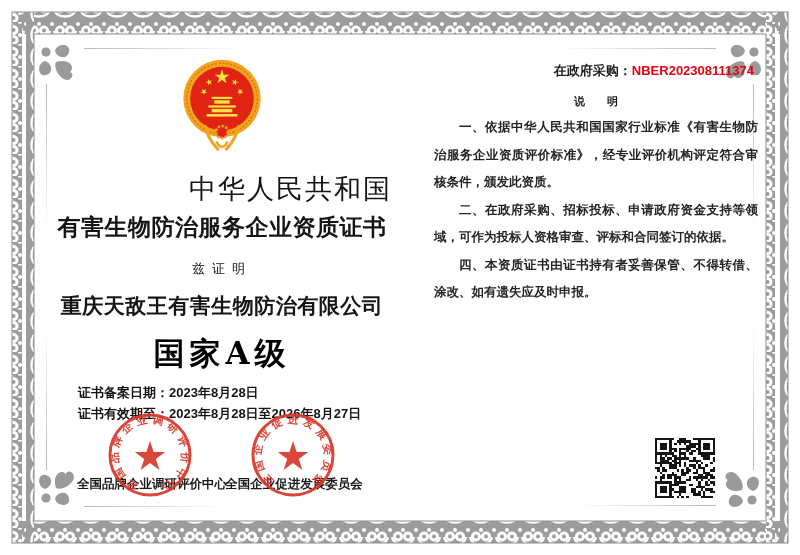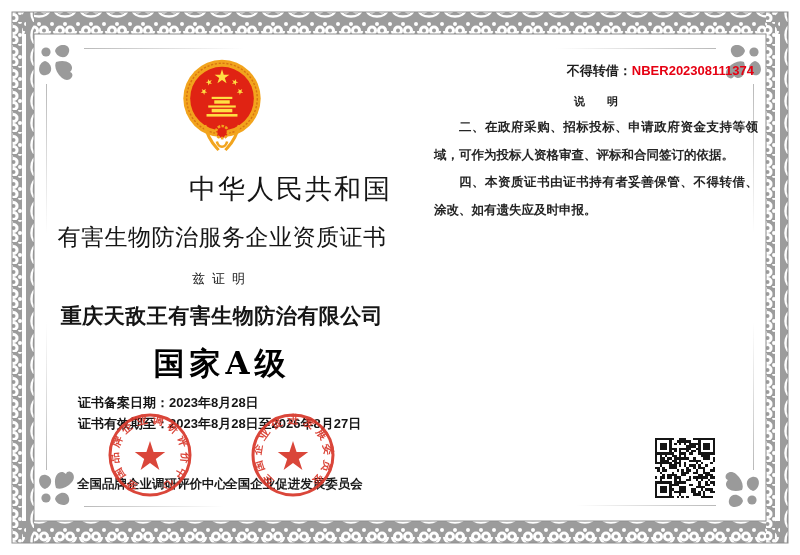--- a/index.html
+++ b/index.html
@@ -22,21 +22,21 @@
   .v{width:1px;}
   .fade-r{background:linear-gradient(90deg,#b9b9b9,rgba(185,185,185,0));}
   .fade-l{background:linear-gradient(270deg,#b9b9b9,rgba(185,185,185,0));}
   .fade-d{background:linear-gradient(180deg,#b9b9b9,rgba(185,185,185,0));}
   .fade-u{background:linear-gradient(0deg,#b9b9b9,rgba(185,185,185,0));}
 
   
   .left-col{position:absolute;left:52px;top:58px;width:340px;text-align:center;color:#151515;}
   .emblem{display:block;margin:0 auto;}
   .country-title{margin-top:13px;font-size:27px;font-weight:normal;letter-spacing:2px;text-align:right;}
-  .cert-title{margin-top:15px;font-size:23px;font-weight:normal;letter-spacing:0.5px;}
+  .cert-title{margin-top:5px;font-size:23px;font-weight:bold;letter-spacing:0.5px;}
   .certify-label{margin-top:17px;font-size:13px;font-weight:normal;letter-spacing:7px;}
   .company-name{margin-top:14px;font-size:21px;font-weight:bold;letter-spacing:0.5px;}
   .grade-text{margin-top:13px;font-size:31px;font-weight:bold;letter-spacing:5px;
               font-family:"DejaVu Serif","Liberation Serif",serif;}
   .dates{margin-top:8px;text-align:left;padding-left:26px;font-size:13px;font-weight:bold;line-height:20px;}
   .dates div{margin-bottom:1px;}
 
   
   .right-col{position:absolute;left:434px;top:62px;width:324px;color:#222;}
   .cert-no{text-align:right;padding-right:4px;font-size:13px;font-weight:bold;color:#1c1c1c;}
@@ -156,24 +156,25 @@
     <div class="grade-text" style="color:#000000">国家A级</div>
 
     <div class="dates">
       <div>证书备案日期：2023年8月28日</div>
       <div>证书有效期至：2023年8月28日至2026年8月27日</div>
     </div>
   </div>
 
   <div class="right-col">
     <div class="cert-no">
-      <span>不得转借：</span><span style="color:#e60012">NBER202308111374</span>
+      <span>在政府采购：</span><span style="color:#e60012">NBER202308111374</span>
     </div>
     <div class="explain-heading">说　　明</div>
     <div class="paras">
+      <p>一、依据中华人民共和国国家行业标准《有害生物防治服务企业资质评价标准》，经专业评价机构评定符合审核条件，颁发此资质。</p>
       <p>二、在政府采购、招标投标、申请政府资金支持等领域，可作为投标人资格审查、评标和合同签订的依据。</p>
       <p>四、本资质证书由证书持有者妥善保管、不得转借、涂改、如有遗失应及时申报。</p>
     </div>
   </div>
 
   <svg class="qr" width="60" height="60" viewBox="0 0 25 25" shape-rendering="crispEdges">
       <g fill="#151515">
         <rect x="0" y="0" width="1" height="1"></rect>
         <rect x="1" y="0" width="1" height="1"></rect>
         <rect x="2" y="0" width="1" height="1"></rect>

